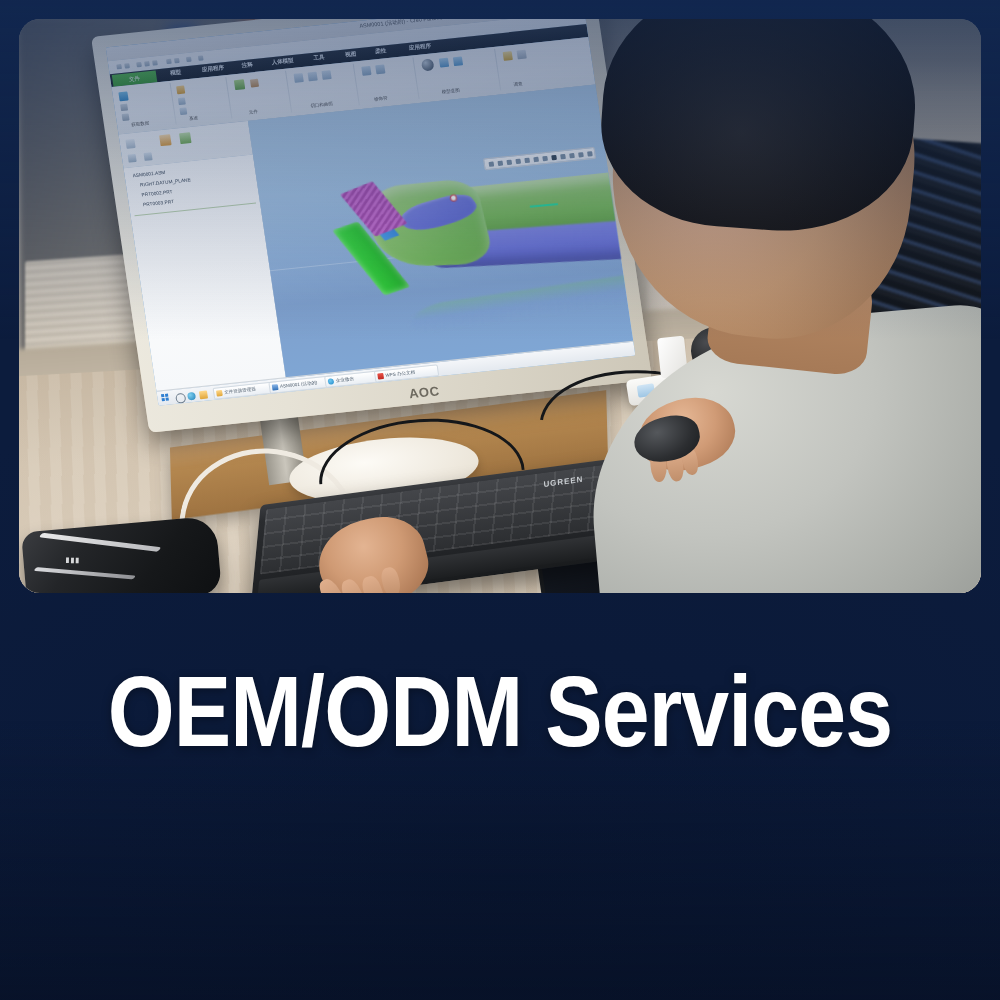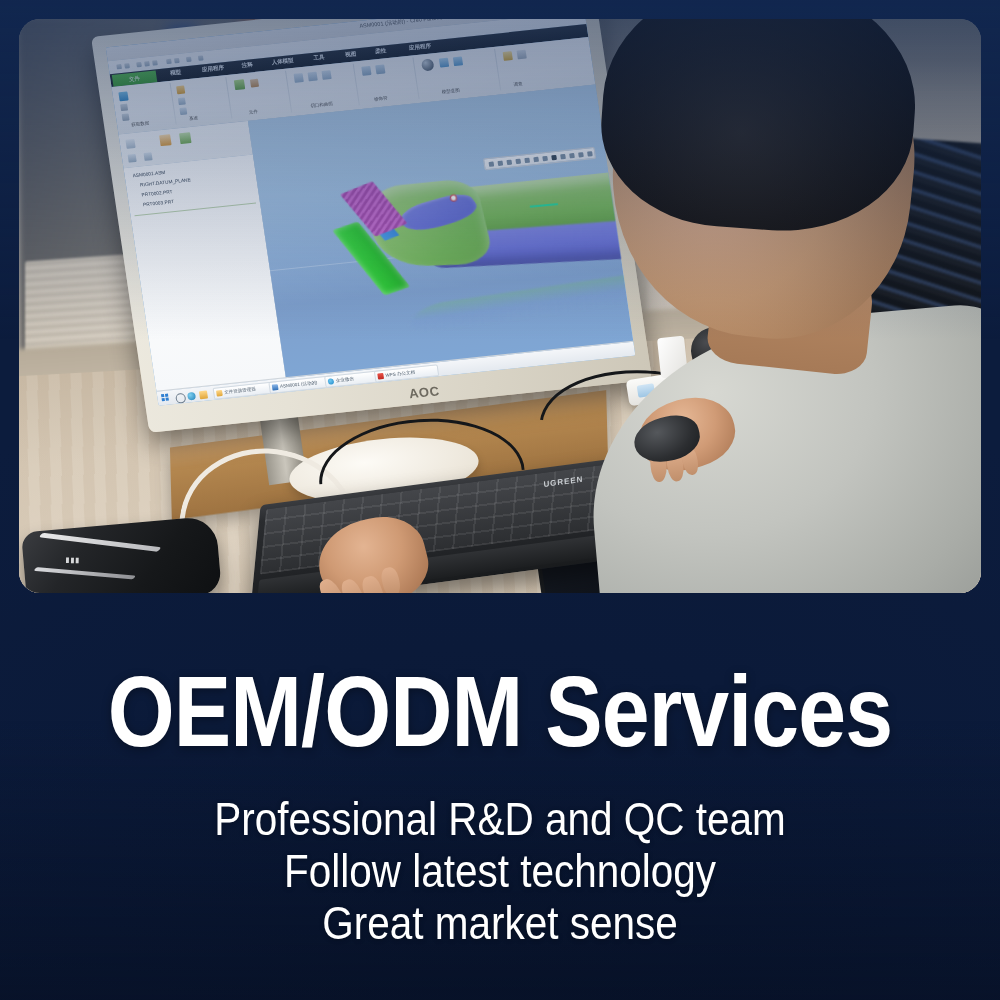--- a/index.html
+++ b/index.html
@@ -710,20 +710,15 @@
         <span class="finger" style="left:58px;top:52px;width:17px;height:30px;transform:rotate(2deg)"></span>
       </div>
 
     </div>
   </div>
 
   <div class="bg-vignette"></div>
 
   <div class="text-block">
     <h1 class="headline">OEM/ODM Services</h1>
-    <div class="sub-lines">
-      <div class="sub-line">Professional R&amp;D and QC team</div>
-      <div class="sub-line">Follow latest technology</div>
-      <div class="sub-line">Great market sense</div>
-    </div>
   </div>
 
 </div>
 
 </body></html>

